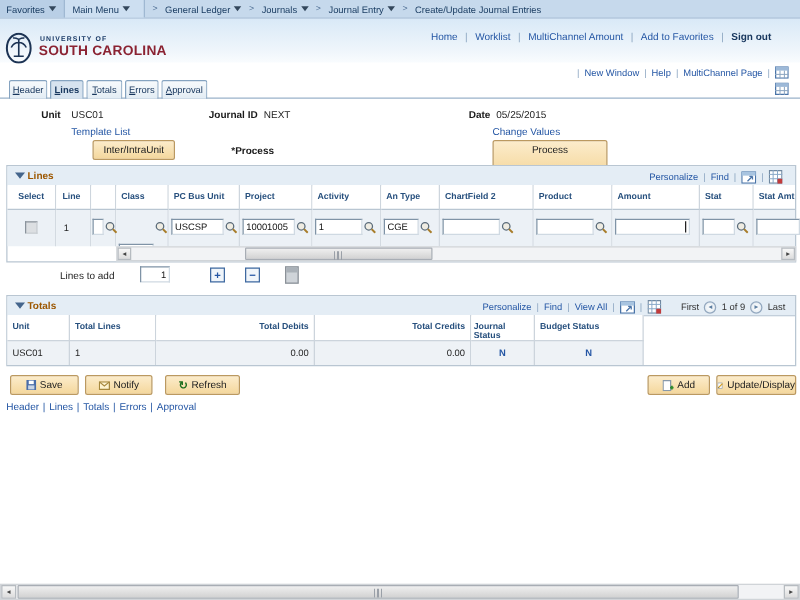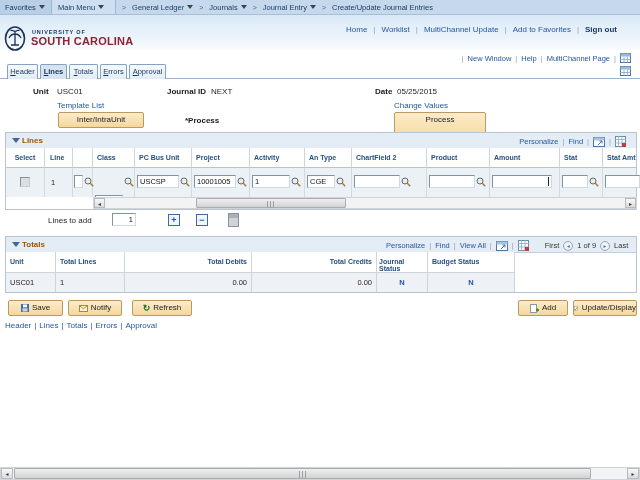--- a/index.html
+++ b/index.html
@@ -83,21 +83,21 @@
     <path d="M11 5 L11 19 M11 8 C8 8 6 10 5 12 M11 8 C14 8 16 10 17 12 M11 5.5 C9 4.5 8 4 6.5 4.5 M11 5.5 C13 4.5 14 4 15.5 4.5 M7 19 L15 19" fill="none" stroke="#1c3354" stroke-width="1.3"></path>
   </svg>
   <div class="abs" style="left:32px;top:29px;font-size:5.5px;font-weight:bold;letter-spacing:0.9px;color:#1a3a66">UNIVERSITY OF</div>
   <div class="abs" style="left:31px;top:35px;font-size:11px;font-weight:bold;letter-spacing:0.2px;color:#8b2332">SOUTH CAROLINA</div>
 
   <div class="abs hlinks" style="top:25px;right:23px">
     <span class="lnk">Home</span>
     <span class="sep-v"></span>
     <span class="lnk">Worklist</span>
     <span class="sep-v"></span>
-    <span class="lnk">MultiChannel Update</span>
+    <span class="lnk">MultiChannel Amount</span>
     <span class="sep-v"></span>
     <span class="lnk">Add to Favorites</span>
     <span class="sep-v"></span>
     <span class="lnk" style="font-weight:bold;color:#17365d">Sign out</span>
   </div>
 
   <div class="abs flex" style="top:53px;right:9px;gap:4px;font-size:7.5px">
     <span class="sep-v"></span>
     <span class="lnk">New Window</span>
     <span class="sep-v"></span>
@@ -137,21 +137,21 @@
   <span class="abs lbl" style="left:33px;top:87px">Unit</span>
   <span class="abs" style="left:57px;top:87px">USC01</span>
   <span class="abs lbl" style="left:167px;top:87px">Journal ID</span>
   <span class="abs" style="left:211px;top:87px">NEXT</span>
   <span class="abs lbl" style="left:375px;top:87px">Date</span>
   <span class="abs" style="left:397px;top:87px">05/25/2015</span>
 
   <span class="abs lnk" style="left:57px;top:101px">Template List</span>
   <span class="abs lnk" style="left:394px;top:101px">Change Values</span>
 
-  <div class="abs btn" style="left:58px;top:112px;width:86px;height:16px">Inter/IntraUnit</div>
+  <div class="abs btn" style="left:74px;top:112px;width:66px;height:16px">Inter/IntraUnit</div>
   <span class="abs lbl" style="left:185px;top:116px">*Process</span>
   <div class="abs btn" style="left:394px;top:112px;width:92px;height:29px">Process</div>
 
   <div class="abs" style="left:5px;top:132px;width:632px;height:78px;border:1px solid #b9c6d2;background:#fff"></div>
   <div class="secbar abs" style="left:6px;top:133px;width:630px">
     <span class="tri abs" style="left:6px;top:5px"></span>
     <span class="sectitle abs" style="left:16px;top:3px">Lines</span>
     <div class="abs flex" style="right:10px;top:3px;gap:4px;font-size:7.5px">
       <span class="lnk">Personalize</span>
       <span class="sep-v"></span>

